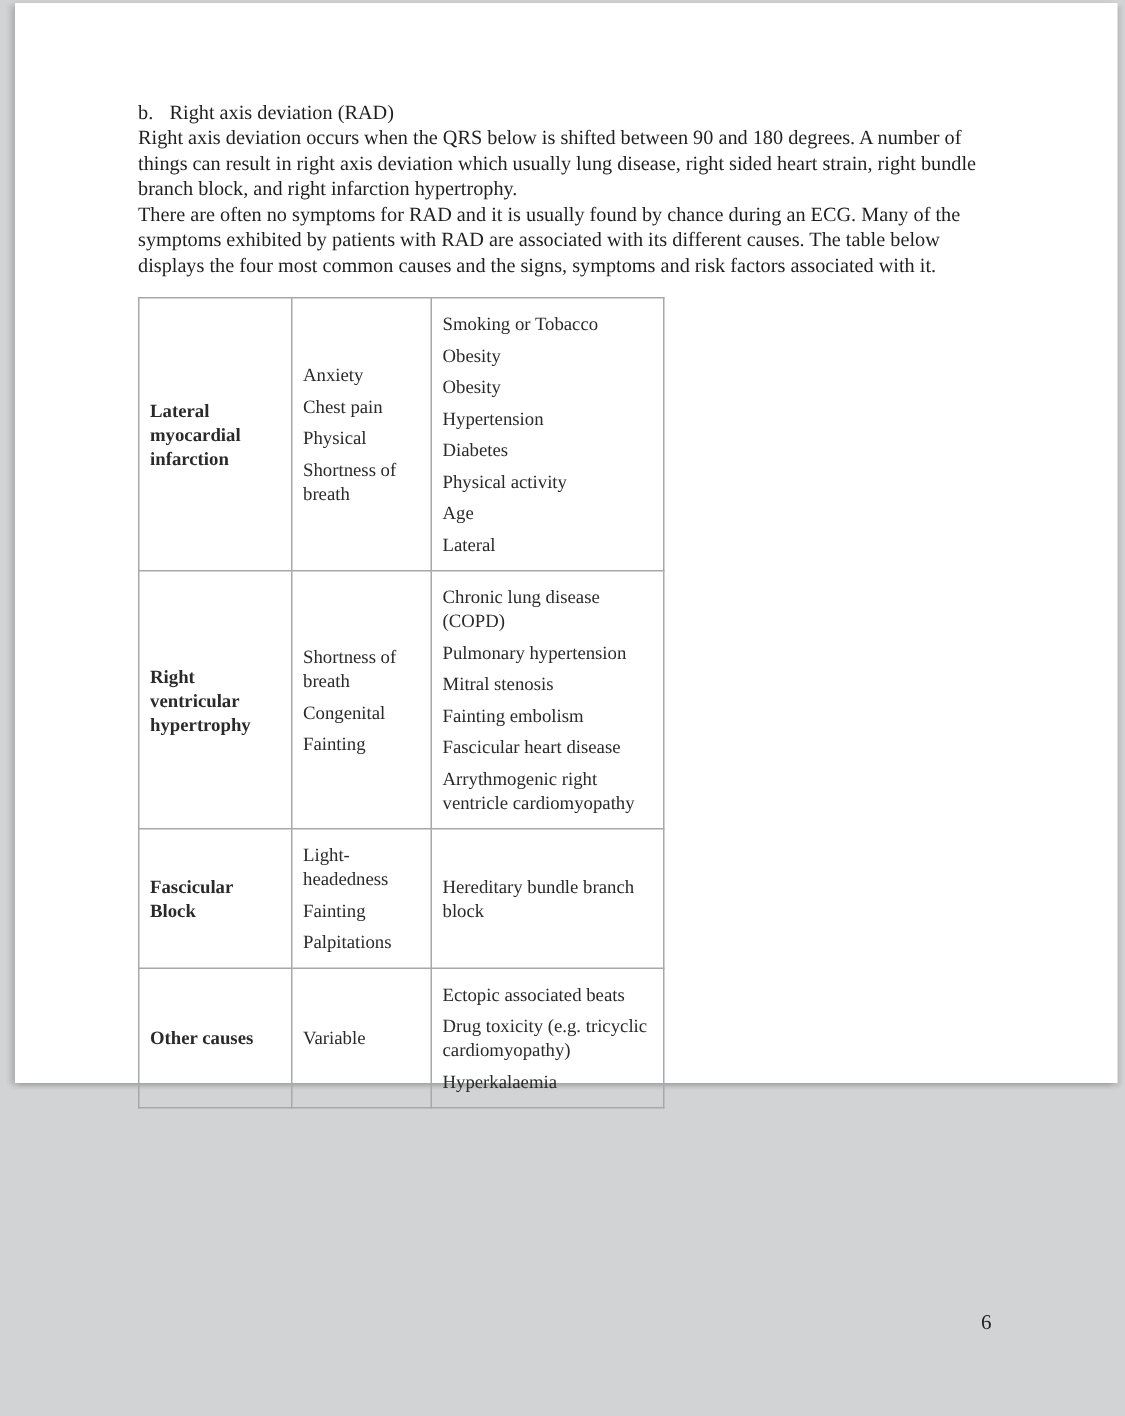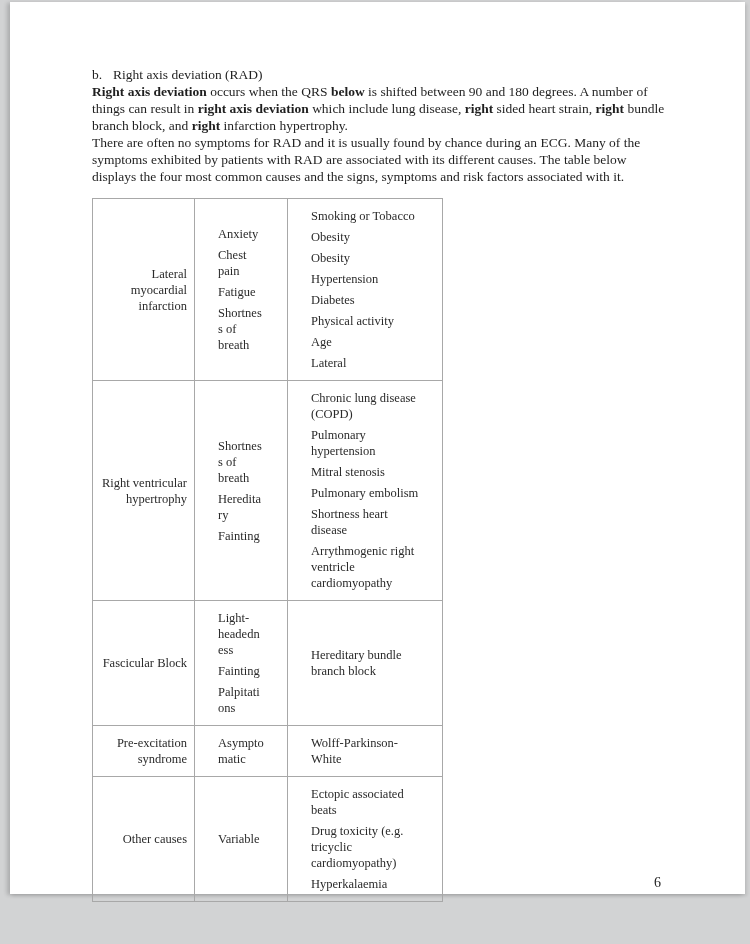--- a/index.html
+++ b/index.html
@@ -12,148 +12,139 @@
     background: #d2d3d4;
     font-family: "Liberation Serif", "DejaVu Serif", serif;
     position: relative;
     overflow: hidden;
   }
   .page {
     position: absolute;
     left: 10px;
     top: 2px;
     width: 735px;
-    height: 892px;
+    height: 720px;
     background: #ffffff;
     box-shadow: -3px 1px 4px rgba(0,0,0,0.18), 2px 2px 3px rgba(0,0,0,0.10);
   }
   .content {
     position: absolute;
     left: 82px;
     top: 64px;
     width: 580px;
     color: #1f1f1f;
     font-size: 13.5px;
     line-height: 17px;
   }
   .content p { margin: 0; }
   .heading-marker {
     display: inline-block;
     width: 21px;
   }
   .para2 { margin-top: 17px; }
-  b { font-weight: bold; }
+  b { font-weight: normal; }
 
   table.causes-table {
     margin-top: 13px;
     border-collapse: collapse;
     table-layout: fixed;
     width: 350px;
   }
   table.causes-table td {
     border: 1px solid #a8a8a8;
     vertical-align: middle;
     padding: 4px 7px;
     font-size: 12.5px;
     line-height: 16px;
     color: #2a2a2a;
     word-wrap: break-word;
   }
   col.c1 { width: 102px; }
   col.c2 { width: 93px; }
   col.c3 { width: 155px; }
-  td.cause-cell { font-weight: normal; text-align: right; }
-  .cell-item { margin: 5px 16px; }
+  td.cause-cell { font-weight: bold; }
+  .cell-item { margin: 5px 0; }
 
   .page-number {
     position: absolute;
     left: 644px;
     top: 872px;
     font-size: 14px;
     line-height: 17px;
     color: #222222;
   }
 </style>
 </head>
 <body>
 
 <div class="page">
   <div class="content">
 
     <p class="heading"><span class="heading-marker">b.</span><span>Right axis deviation (RAD)</span></p>
 
-    <p class="para1"><b>Right axis deviation</b><span> occurs when the QRS </span><b>below</b><span> is shifted between 90 and 180 degrees. A number of things can result in </span><b>right axis deviation</b><span> which include lung disease, </span><b>right</b><span> sided heart strain, </span><b>right</b><span> bundle branch block, and </span><b>right</b><span> infarction hypertrophy.</span></p>
+    <p class="para1"><b>Right axis deviation</b><span> occurs when the QRS </span><b>below</b><span> is shifted between 90 and 180 degrees. A number of things can result in </span><b>right axis deviation</b><span> which usually lung disease, </span><b>right</b><span> sided heart strain, </span><b>right</b><span> bundle branch block, and </span><b>right</b><span> infarction hypertrophy.</span></p>
 
     <p class="para2">There are often no symptoms for RAD and it is usually found by chance during an ECG. Many of the symptoms exhibited by patients with RAD are associated with its different causes. The table below displays the four most common causes and the signs, symptoms and risk factors associated with it.</p>
 
     <table class="causes-table">
       <colgroup>
         <col class="c1">
         <col class="c2">
         <col class="c3">
       </colgroup>
       <tbody>
   <tr>
     <td class="cause-cell">Lateral myocardial infarction</td>
     <td class="symptoms-cell">
               <div class="cell-item">Anxiety</div>
               <div class="cell-item">Chest pain</div>
-              <div class="cell-item">Fatigue</div>
+              <div class="cell-item">Physical</div>
               <div class="cell-item">Shortness of breath</div>
             </td>
     <td class="risk-cell">
               <div class="cell-item">Smoking or Tobacco</div>
               <div class="cell-item">Obesity</div>
               <div class="cell-item">Obesity</div>
               <div class="cell-item">Hypertension</div>
               <div class="cell-item">Diabetes</div>
               <div class="cell-item">Physical activity</div>
               <div class="cell-item">Age</div>
               <div class="cell-item">Lateral</div>
             </td>
   </tr>
 
   <tr>
     <td class="cause-cell">Right ventricular hypertrophy</td>
     <td class="symptoms-cell">
               <div class="cell-item">Shortness of breath</div>
-              <div class="cell-item">Hereditary</div>
+              <div class="cell-item">Congenital</div>
               <div class="cell-item">Fainting</div>
             </td>
     <td class="risk-cell">
               <div class="cell-item">Chronic lung disease (COPD)</div>
               <div class="cell-item">Pulmonary hypertension</div>
               <div class="cell-item">Mitral stenosis</div>
-              <div class="cell-item">Pulmonary embolism</div>
-              <div class="cell-item">Shortness heart disease</div>
+              <div class="cell-item">Fainting embolism</div>
+              <div class="cell-item">Fascicular heart disease</div>
               <div class="cell-item">Arrythmogenic right ventricle cardiomyopathy</div>
             </td>
   </tr>
 
   <tr>
     <td class="cause-cell">Fascicular Block</td>
     <td class="symptoms-cell">
               <div class="cell-item">Light-headedness</div>
               <div class="cell-item">Fainting</div>
               <div class="cell-item">Palpitations</div>
             </td>
     <td class="risk-cell">
               <div class="cell-item">Hereditary bundle branch block</div>
             </td>
   </tr>
 
-  <tr>
-    <td class="cause-cell">Pre-excitation syndrome</td>
-    <td class="symptoms-cell">
-              <div class="cell-item">Asymptomatic</div>
-            </td>
-    <td class="risk-cell">
-              <div class="cell-item">Wolff-Parkinson-White</div>
-            </td>
-  </tr>
 
   <tr>
     <td class="cause-cell">Other causes</td>
     <td class="symptoms-cell">
               <div class="cell-item">Variable</div>
             </td>
     <td class="risk-cell">
               <div class="cell-item">Ectopic associated beats</div>
               <div class="cell-item">Drug toxicity (e.g. tricyclic cardiomyopathy)</div>
               <div class="cell-item">Hyperkalaemia</div>

